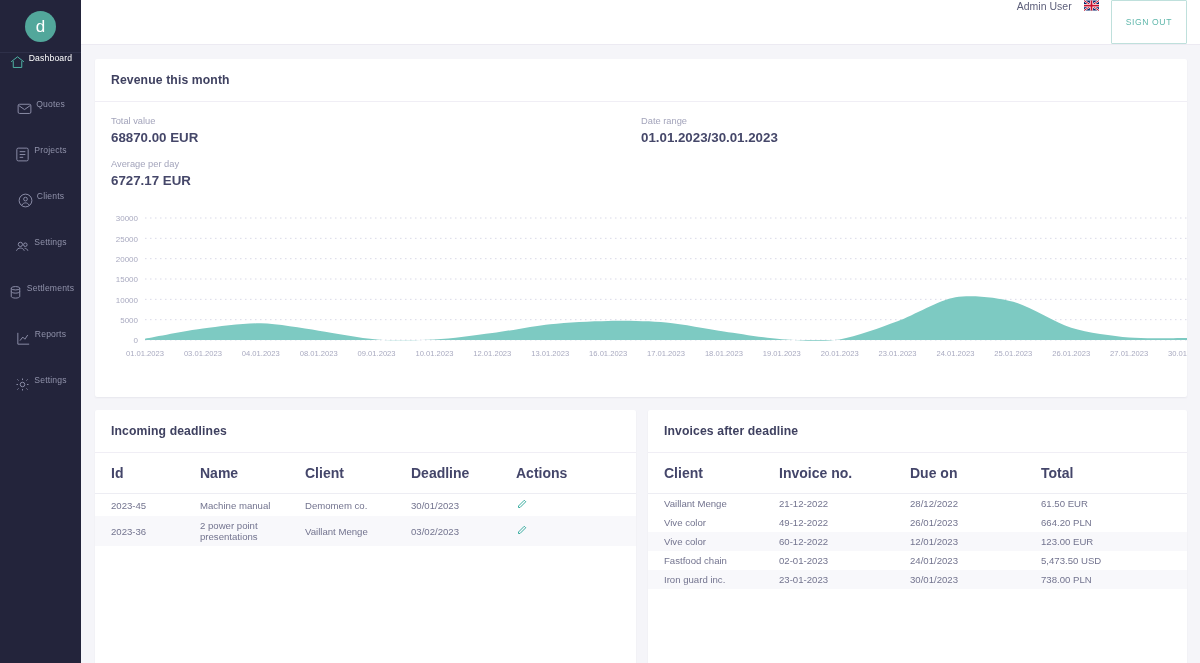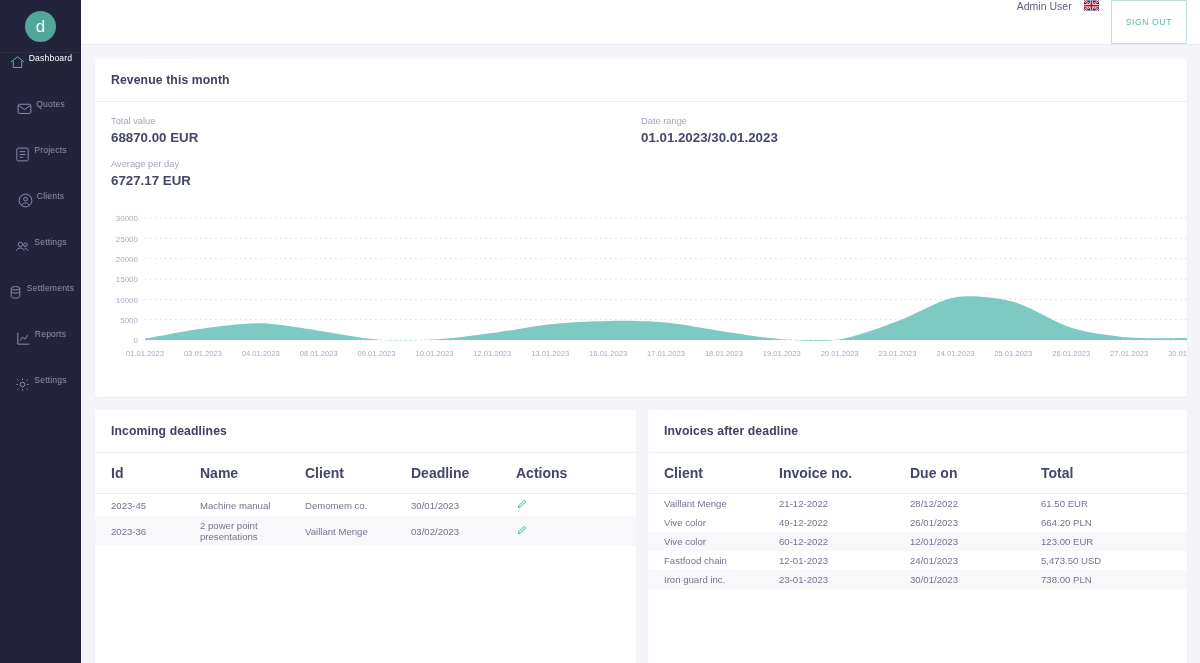--- a/index.html
+++ b/index.html
@@ -339,21 +339,21 @@
                   <td>664.20 PLN</td>
                 </tr>
                 <tr class="stripe">
                   <td class="tbl-pad">Vive color</td>
                   <td>60-12-2022</td>
                   <td>12/01/2023</td>
                   <td>123.00 EUR</td>
                 </tr>
                 <tr>
                   <td class="tbl-pad">Fastfood chain</td>
-                  <td>12-01-2023</td>
+                  <td>02-01-2023</td>
                   <td>24/01/2023</td>
                   <td>5,473.50 USD</td>
                 </tr>
                 <tr class="stripe">
                   <td class="tbl-pad">Iron guard inc.</td>
                   <td>23-01-2023</td>
                   <td>30/01/2023</td>
                   <td>738.00 PLN</td>
                 </tr>
               </tbody>

